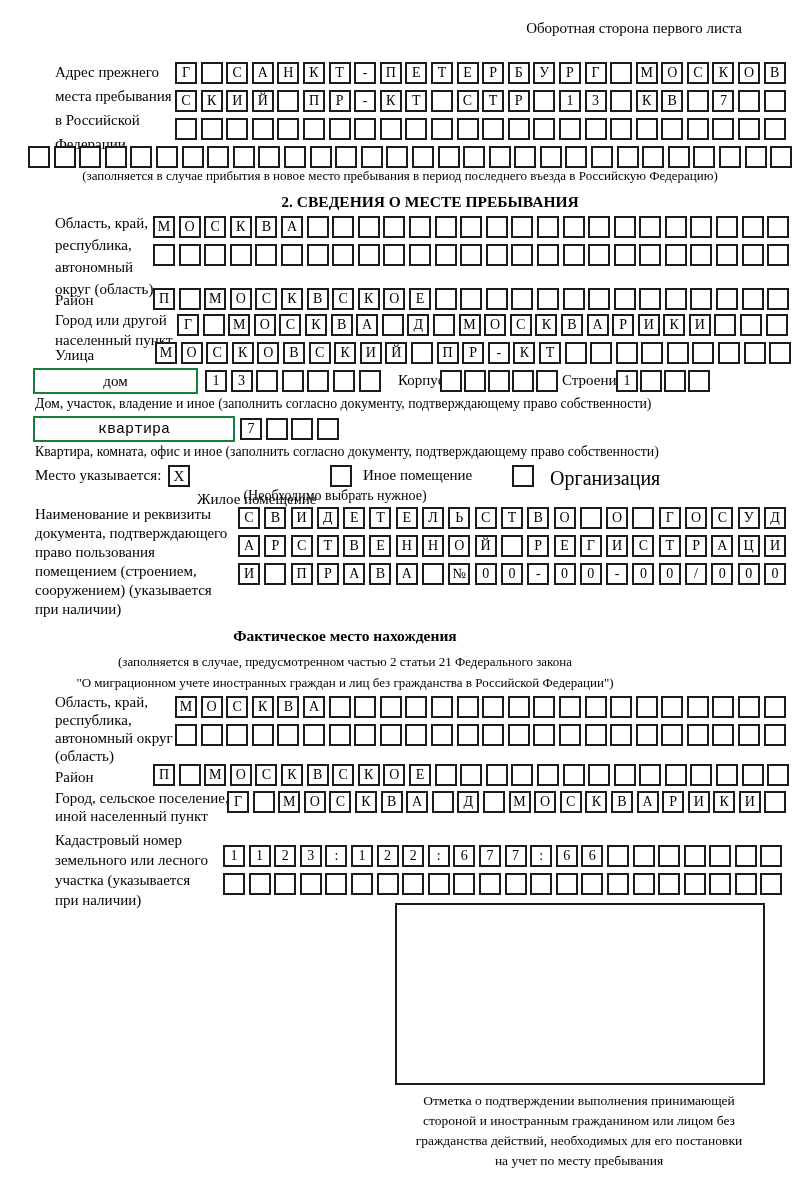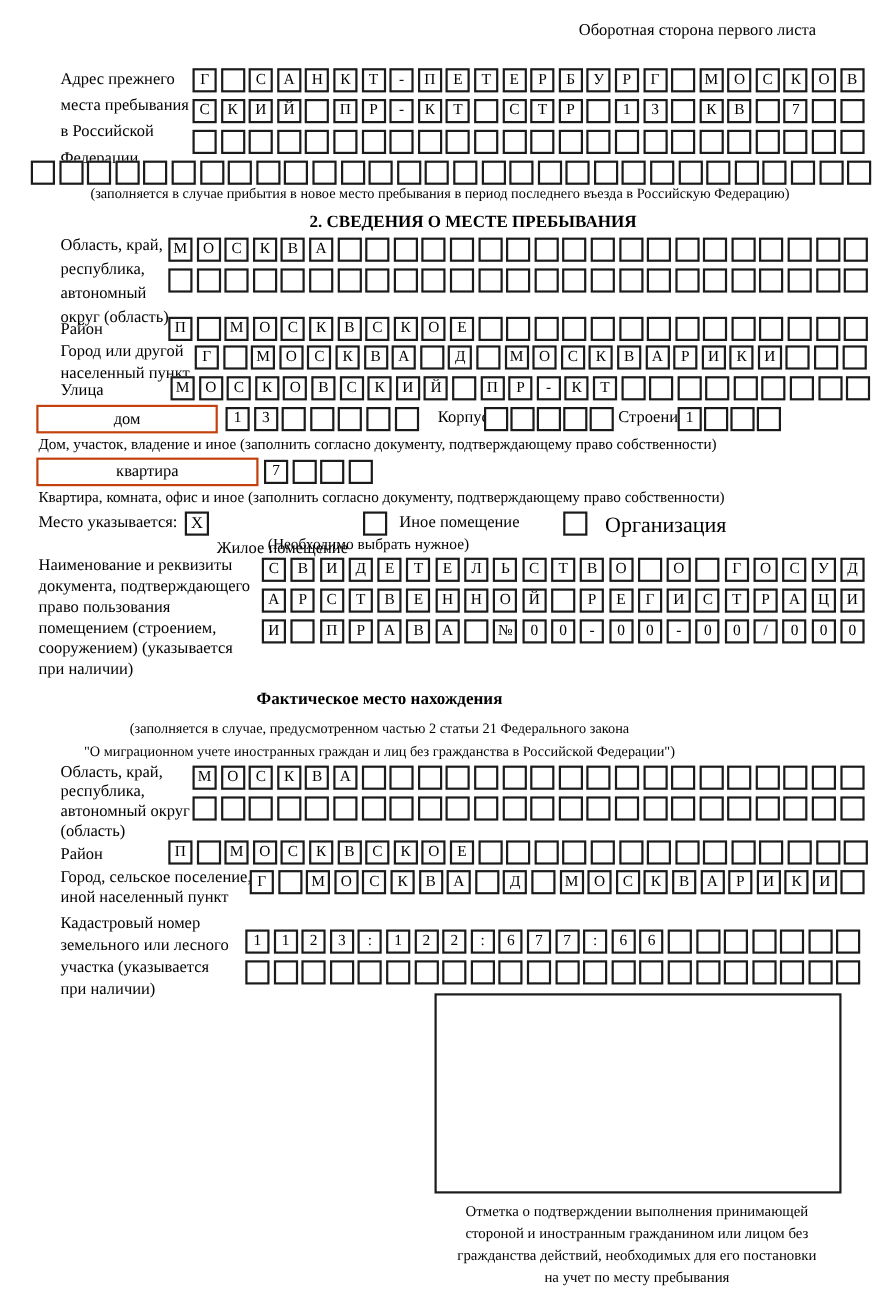--- a/index.html
+++ b/index.html
@@ -13,21 +13,21 @@
   .lh19{font-size:15px;line-height:19px;}
   .lh18{line-height:18px;}
   .note{font-size:13px;white-space:pre-line;}
   .note14{font-size:13.8px;}
   .bold{font-weight:bold;}
   .center{text-align:center;}
   .right{text-align:right;}
   .cellrow{position:absolute;display:flex;}
   .cell{flex:0 0 auto;width:22px;height:22px;border:2px solid #1b1b1b;box-sizing:border-box;
         display:flex;align-items:center;justify-content:center;font-size:14px;background:#fff;}
-  .wbox{position:absolute;height:26px;border:2px solid #c2410c;box-sizing:border-box;
+  .wbox{position:absolute;height:26px;border:2px solid #15803d;box-sizing:border-box;
         display:flex;align-items:center;justify-content:center;font-size:15px;background:#fff;}
   .chk{position:absolute;width:22px;height:22px;border:2px solid #1b1b1b;box-sizing:border-box;
        display:flex;align-items:center;justify-content:center;font-size:15px;background:#fff;}
   .bigbox{position:absolute;left:395px;top:903px;width:370px;height:182px;
           border:2px solid #1b1b1b;box-sizing:border-box;background:#fff;}
 </style>
 </head>
 <body>
 
 <div class="page">
@@ -49,21 +49,21 @@
   <div class="abs lbl" style="left:55px;top:289px;">Район</div>
   <div class="abs lbl lh20" style="left:55px;top:310px;width:140px;">Город или другой
 населенный пункт</div>
   <div class="abs lbl" style="left:55px;top:344px;">Улица</div>
 
   <div class="wbox" style="left:33px;top:368px;width:165px;">дом</div>
   <div class="abs" style="left:398px;top:372px;font-size:15px;">Корпус</div>
   <div class="abs" style="left:562px;top:372px;font-size:15px;">Строение</div>
   <div class="abs note note14" style="left:35px;top:396px;width:740px;">Дом, участок, владение и иное (заполнить согласно документу, подтверждающему право собственности)</div>
 
-  <div class="wbox" style="left:33px;top:416px;width:202px;">квартира</div>
+  <div class="wbox" style="left:33px;top:416px;width:202px;font-family:Liberation Mono, monospace;">квартира</div>
   <div class="abs note note14" style="left:35px;top:444px;width:740px;">Квартира, комната, офис и иное (заполнить согласно документу, подтверждающему право собственности)</div>
 
   <div class="abs" style="left:35px;top:467px;font-size:15px;">Место указывается:</div>
   <div class="chk" style="left:168px;top:465px;">X</div>
   <div class="abs" style="left:197px;top:467px;font-size:15px;margin-top:24px;">Жилое помещение</div>
   <div class="chk" style="left:330px;top:465px;"></div>
   <div class="abs" style="left:363px;top:467px;font-size:15px;">Иное помещение</div>
   <div class="chk" style="left:512px;top:465px;"></div>
   <div class="abs" style="left:550px;top:467px;font-size:20px;">Организация</div>
   <div class="abs center" style="left:80px;top:488px;width:510px;font-size:14px;">(Необходимо выбрать нужное)</div>

